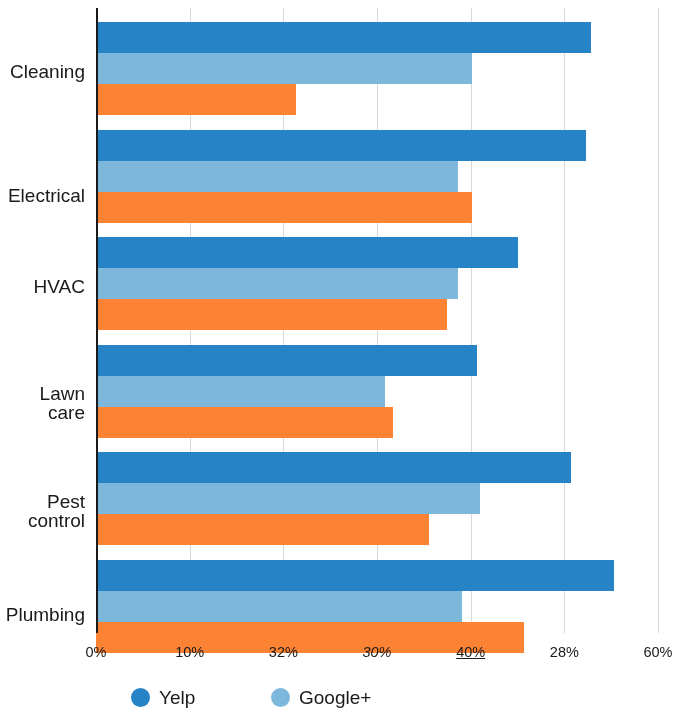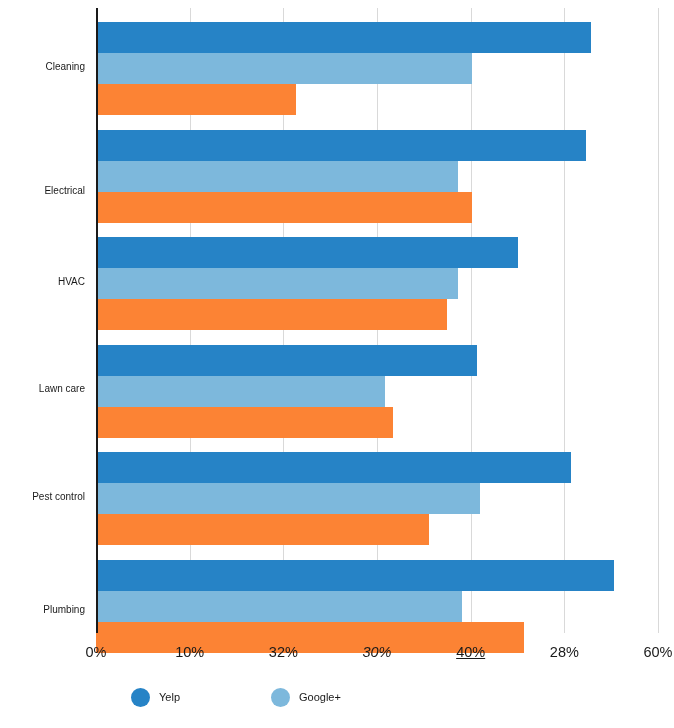--- a/index.html
+++ b/index.html
@@ -48,21 +48,21 @@
     height: 31px;
   }
   .bar.yelp    { top: 0px;  background: #2683c6; }
   .bar.google  { top: 31px; background: #7db8dc; }
   .bar.angies  { top: 62px; background: #fc8334; }
   .cat-label-wrap {
     position: absolute;
     left: 0;
     width: 85px;
     text-align: right;
-    font-size: 10px;
+    font-size: 19px;
     color: #1a1a1a;
     line-height: 1;
   }
 
   
   .tick-label {
     position: absolute;
     top: 645px;
     width: 60px;
     margin-left: -30px;
@@ -88,21 +88,21 @@
     gap: 9px;
     height: 22px;
   }
   .legend-swatch {
     width: 19px;
     height: 19px;
     border-radius: 50%;
     flex: 0 0 auto;
   }
   .legend-text {
-    font-size: 11px;
+    font-size: 19px;
     color: #1a1a1a;
     white-space: nowrap;
     line-height: 1;
   }
 </style>
 </head>
 <body>
 
 <div id="chart-root">
 

